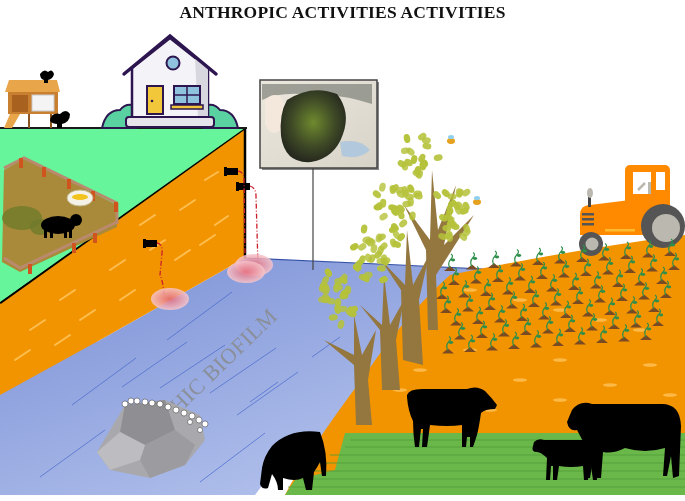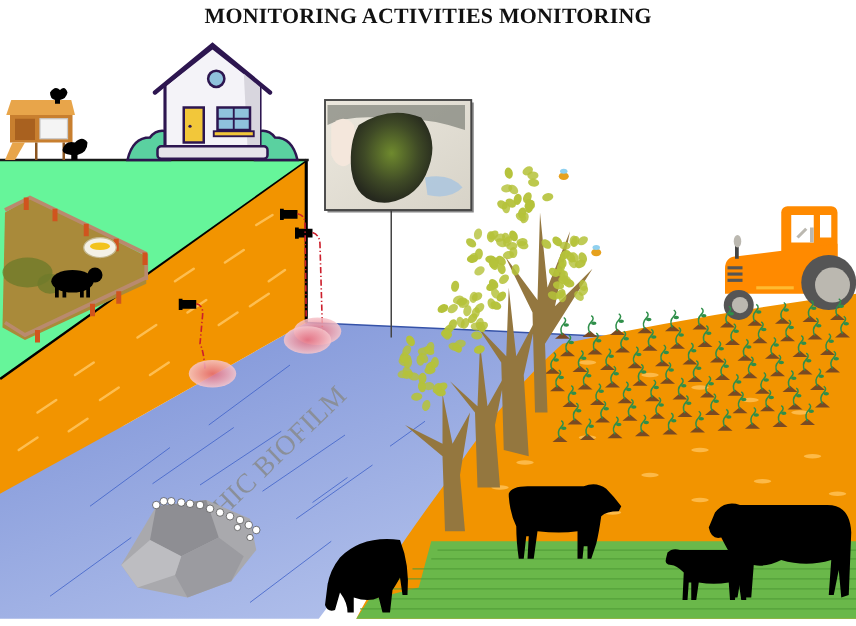--- a/index.html
+++ b/index.html
@@ -11,21 +11,21 @@
     }
     svg.scene { position: absolute; left: 0; top: 0; }
     .river-label {
       font-family: "Liberation Serif", serif; font-size: 22px; fill: #8a8f99;
       letter-spacing: 0.5px;
     }
   </style>
 </head>
 <body>
 
-<div class="title">MONITORING ACTIVITIES MONITORING</div>
+<div class="title">ANTHROPIC ACTIVITIES ACTIVITIES</div>
 
 <svg class="scene" width="685" height="501" viewBox="0 0 685 501" xmlns="http://www.w3.org/2000/svg">
   <defs>
     <linearGradient id="riverGrad" x1="0" y1="0" x2="1" y2="1">
       <stop offset="0" stop-color="#7a90d6"></stop>
       <stop offset="1" stop-color="#c6d2f3"></stop>
     </linearGradient>
     <radialGradient id="plumeGrad" cx="0.5" cy="0.5" r="0.5">
       <stop offset="0" stop-color="#e46b7c"></stop>
       <stop offset="1" stop-color="#f6c6cc"></stop>

